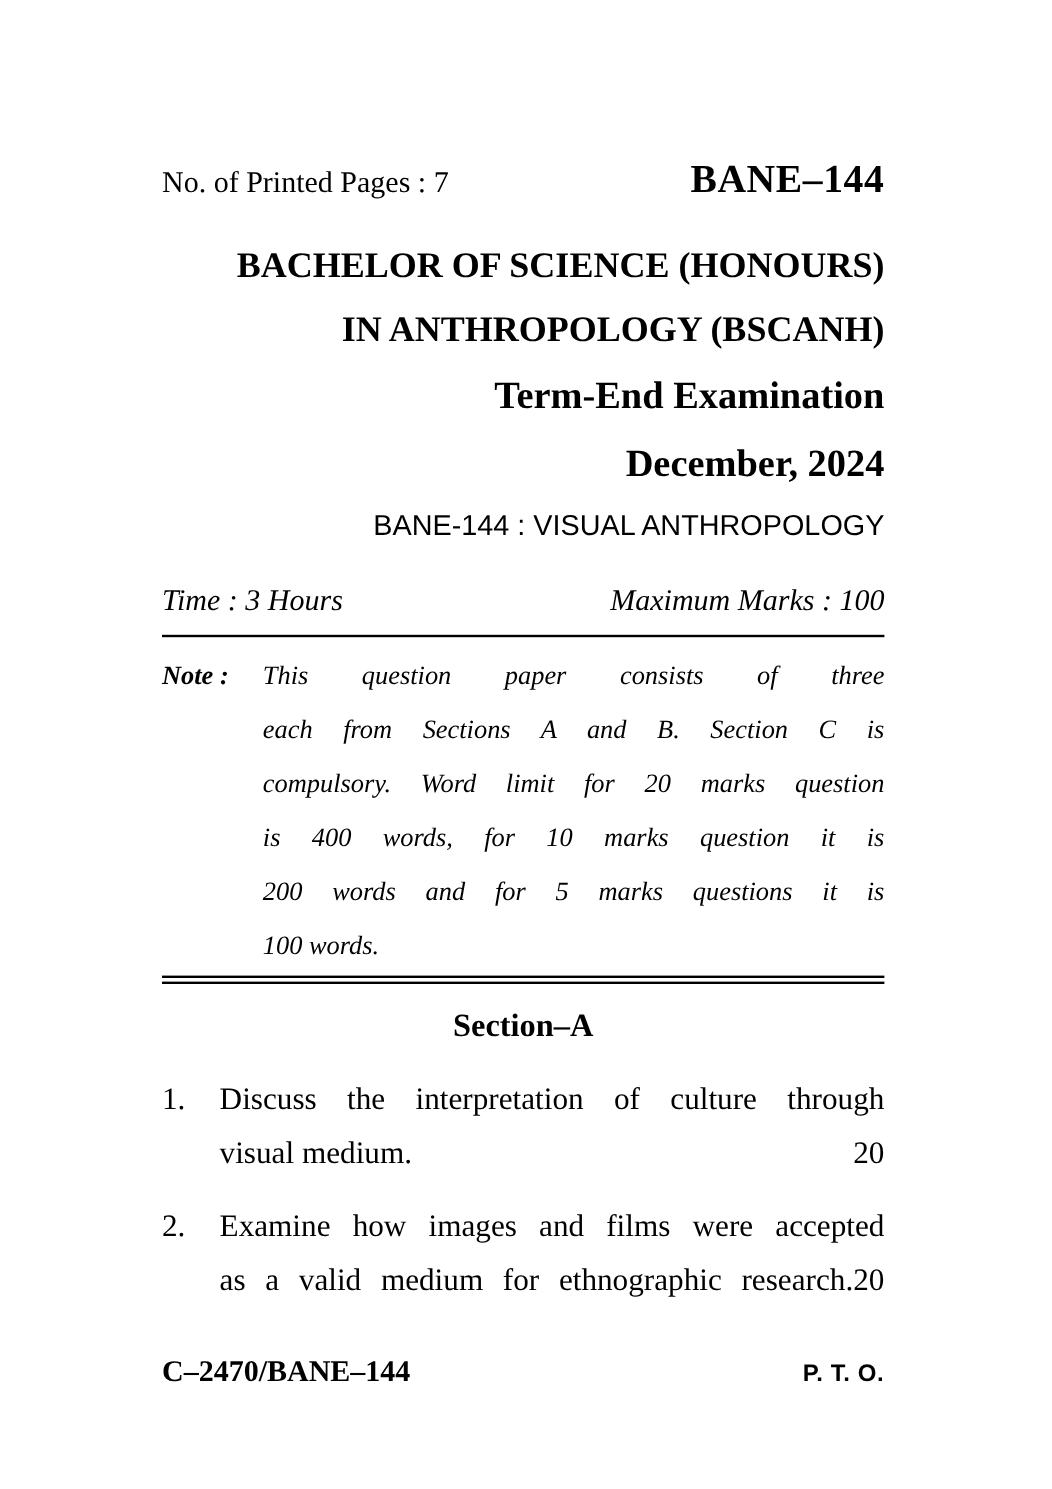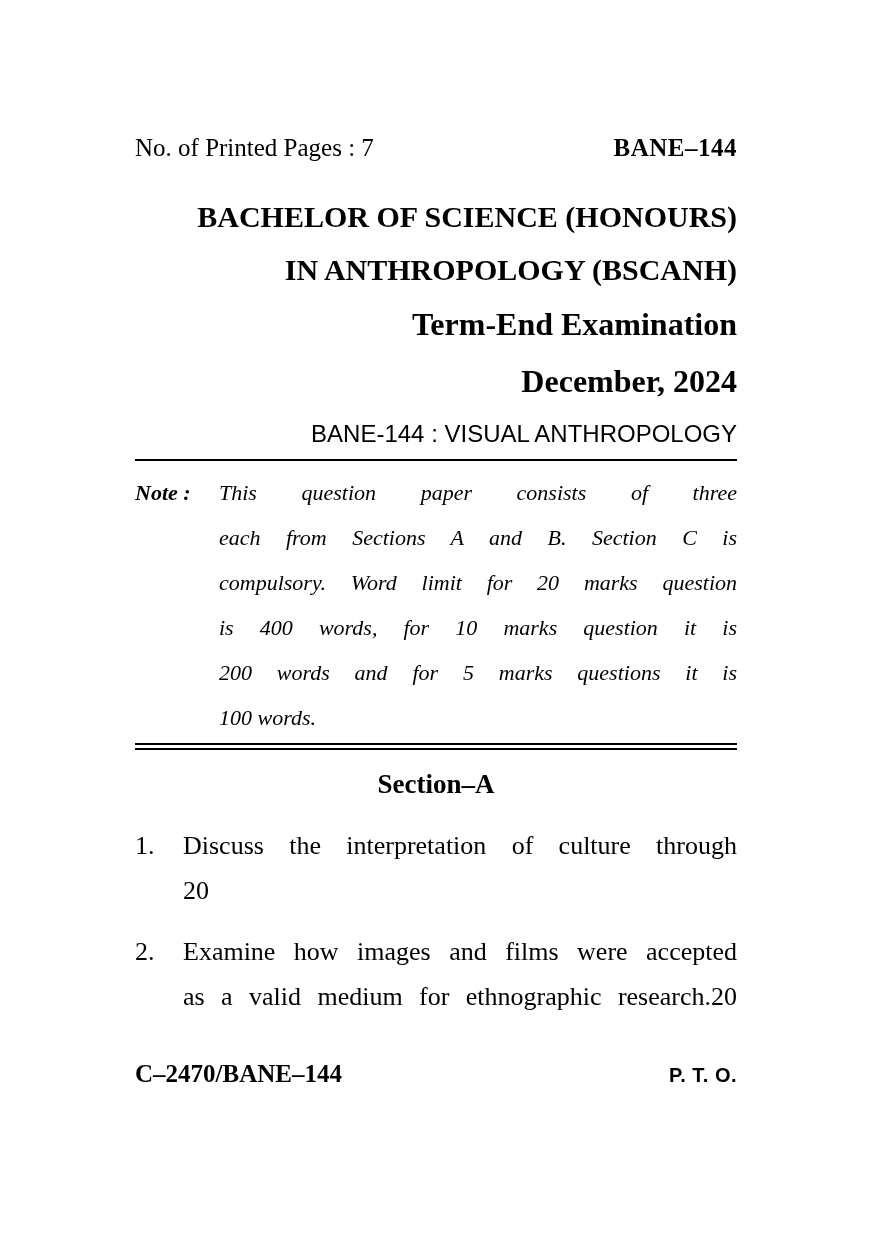--- a/index.html
+++ b/index.html
@@ -6,21 +6,21 @@
   .page{
     width:877px;height:1241px;background:#ffffff;color:#000;
     font-family:"Liberation Serif","DejaVu Serif",serif;
     overflow:hidden;position:relative;box-sizing:border-box;
   }
   .content{padding:134px 140px 0 135px;}
 
   
   .header-row{display:flex;justify-content:space-between;align-items:baseline;}
   .hdr-left{font-size:25px;line-height:1.1;}
-  .hdr-right{font-size:25px;font-weight:bold;line-height:1;letter-spacing:0.5px;}
+  .hdr-right{font-size:33px;font-weight:bold;line-height:1;letter-spacing:0.5px;}
 
   
   .title-block{text-align:right;margin-top:40px;}
   .t-main{font-size:30px;font-weight:bold;line-height:1;margin-bottom:23px;}
   .t-sub{font-size:32px;font-weight:bold;line-height:1;margin-bottom:25px;}
   .t-course{font-family:"Liberation Sans","DejaVu Sans",sans-serif;font-size:24px;font-weight:normal;line-height:1;margin-top:20px;}
 
   
   .meta-row{display:flex;justify-content:space-between;font-style:italic;font-size:25px;line-height:1.15;margin-top:36px;}
 
@@ -62,20 +62,24 @@
     </div>
 
     <div class="title-block">
       <div class="t-main">BACHELOR OF SCIENCE (HONOURS)</div>
       <div class="t-main">IN ANTHROPOLOGY (BSCANH)</div>
       <div class="t-sub">Term-End Examination</div>
       <div class="t-sub">December, 2024</div>
       <div class="t-course">BANE-144 : VISUAL ANTHROPOLOGY</div>
     </div>
 
+    <div class="meta-row">
+      <span>Time : 3 Hours</span>
+      <span>Maximum Marks : 100</span>
+    </div>
 
     <div class="rule-single"></div>
 
     <div class="note">
       <div class="note-label">Note :</div>
       <div class="note-body">
         <div class="nline just"><span>This question paper consists of </span><b>three</b></div>
         <div class="nline just"><span>each from Sections </span><b>A</b><span> and </span><b>B</b><span>. Section </span><b>C</b><span> is</span></div>
         <div class="nline just"><span>compulsory. Word limit for 20 marks question</span></div>
         <div class="nline just"><span>is </span><b>400</b><span> words, for 10 marks question it is</span></div>
@@ -86,20 +90,21 @@
 
     <div class="rule-double"></div>
 
     <div class="section-title">Section–A</div>
 
     <div class="question q1">
       <div class="qnum">1.</div>
       <div class="qbody">
         <div class="just">Discuss the interpretation of culture through</div>
         <div class="qline-flex">
+          <span>visual medium.</span>
           <span>20</span>
         </div>
       </div>
     </div>
 
     <div class="question q2">
       <div class="qnum">2.</div>
       <div class="qbody">
         <div class="just">Examine how images and films were accepted</div>
         <div class="just"><span>as a valid medium for ethnographic research.</span><span>20</span></div>

